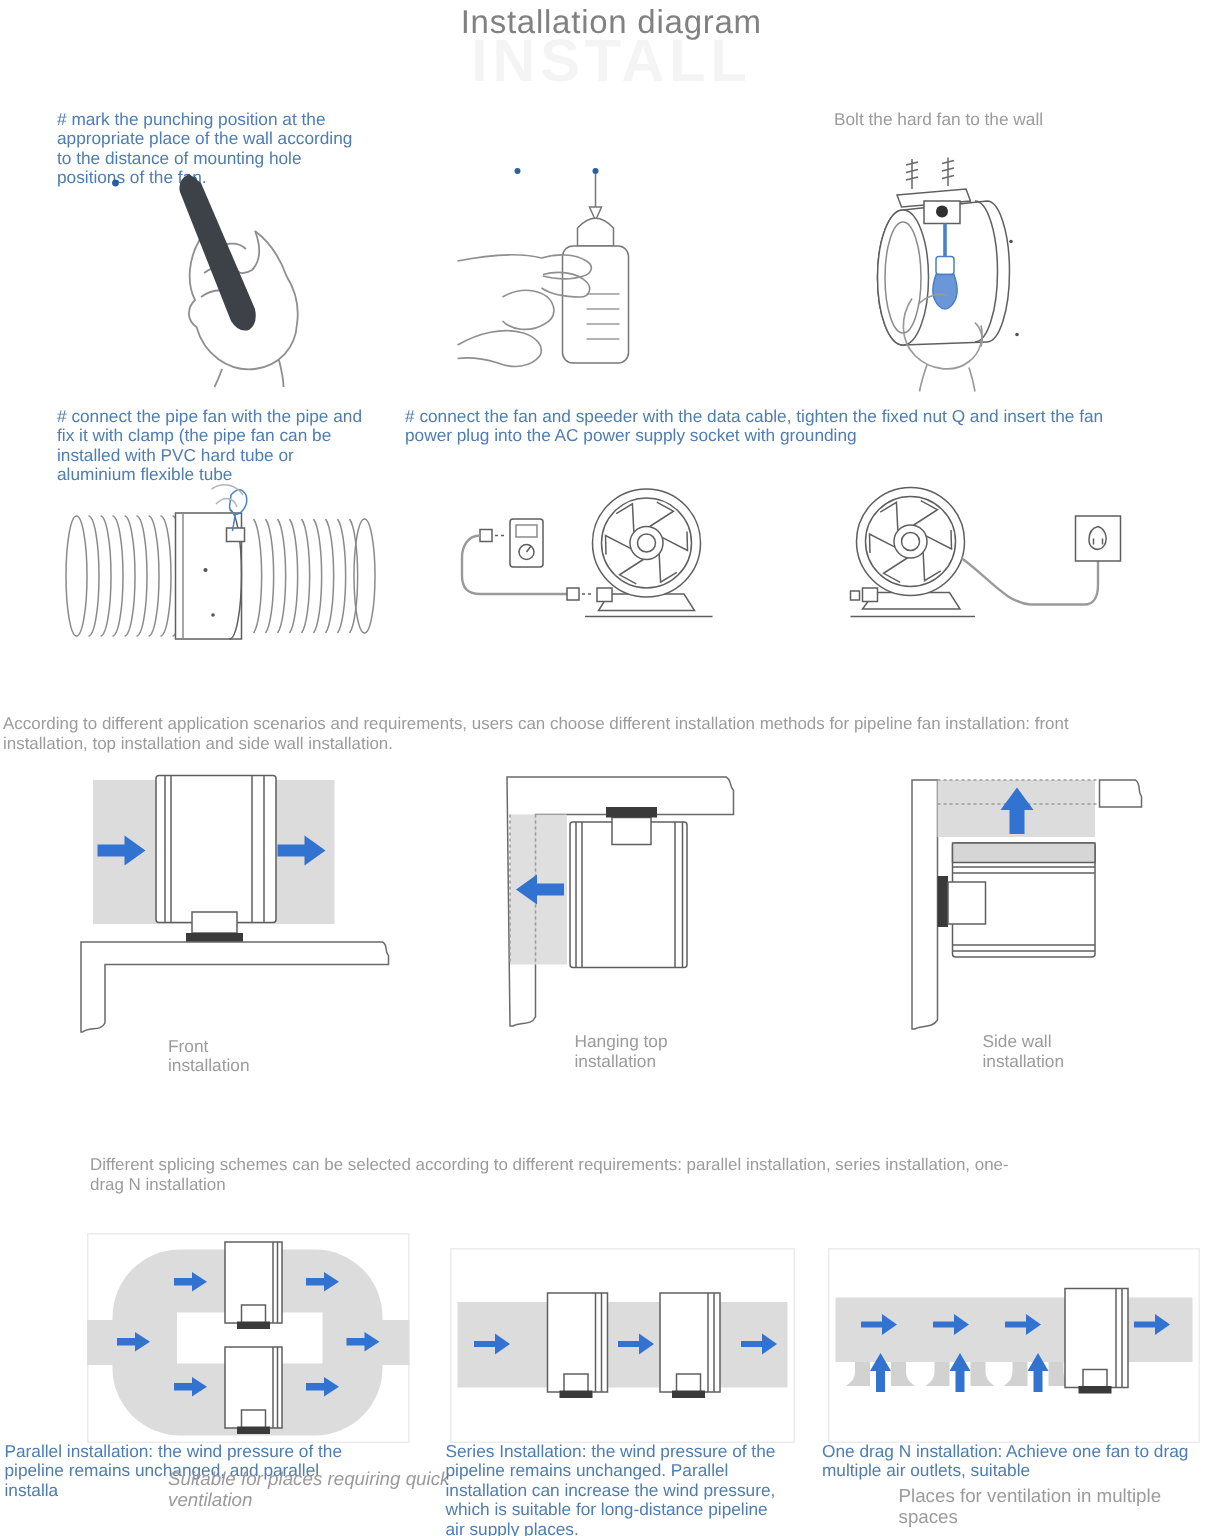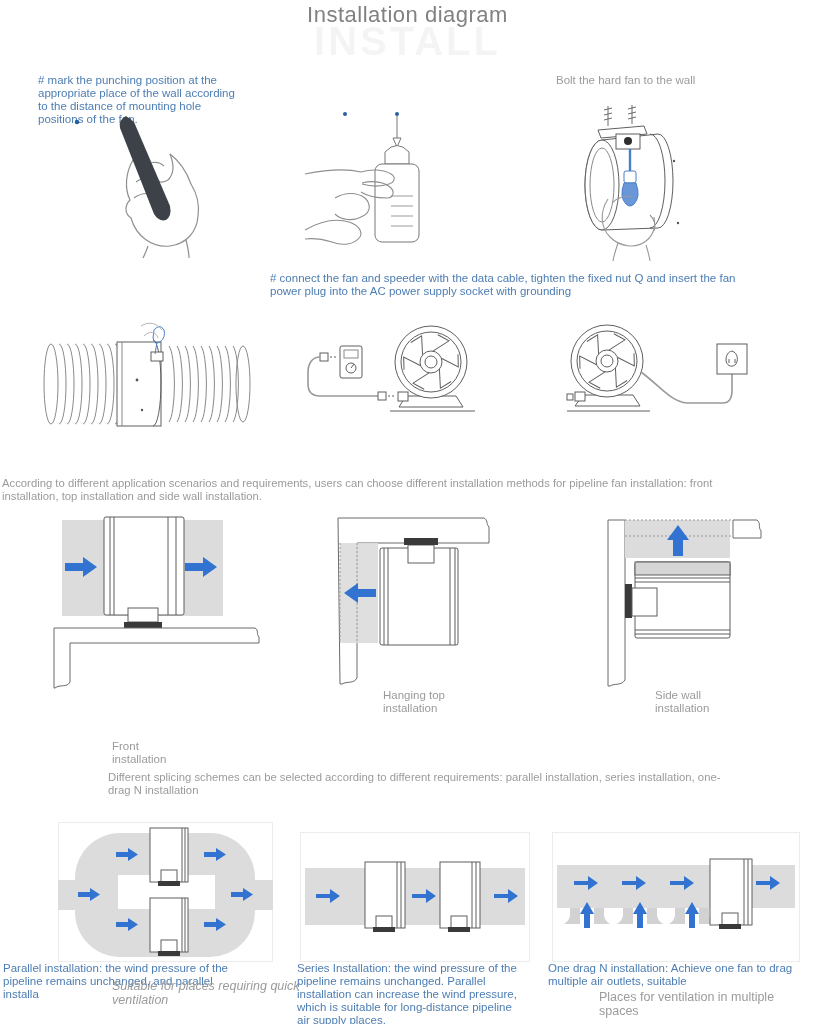--- a/index.html
+++ b/index.html
@@ -94,20 +94,24 @@
     </g>
     <g stroke="#999" fill="none" stroke-width="1.1">
       <path d="M46,96 C38,108 38,124 48,134 C58,144 74,146 84,138 C92,132 94,122 92,114"></path>
       <path d="M50,100 C56,94 64,92 70,94"></path>
       <path d="M88,112 C92,116 94,122 92,128"></path>
       <path d="M56,140 C54,146 52,152 51,158"></path>
       <path d="M84,142 C86,148 87,152 88,158"></path>
     </g>
   </svg>
 
+  <div class="abs txt blue fs11" style="left:38px;top:272px;width:232px;"># connect the pipe fan with the pipe and
+fix it with clamp (the pipe fan can be
+installed with PVC hard tube or
+aluminium flexible tube</div>
   <div class="abs txt blue fs11" style="left:270px;top:272px;width:522px;"># connect the fan and speeder with the data cable, tighten the fixed nut Q and insert the fan
 power plug into the AC power supply socket with grounding</div>
 
   <svg class="abs" style="left:25px;top:322px;" width="245" height="125" viewBox="0 0 245 125">
     <g stroke="#8a8a8a" fill="none">
       <ellipse cx="26" cy="62" rx="7" ry="40"></ellipse>
       <path d="M34,22 A7,40 0 0 1 34,102"></path>
         <path d="M42,22 A7,40 0 0 1 42,102"></path>
       <path d="M50,22 A7,40 0 0 1 50,102"></path>
         <path d="M58,22 A7,40 0 0 1 58,102"></path>
@@ -217,21 +221,21 @@
         <line x1="62" y1="5" x2="62" y2="103"></line>
       <line x1="116" y1="5" x2="116" y2="103"></line>
         <line x1="124" y1="5" x2="124" y2="103"></line>
       <rect x="76" y="96" width="30" height="14"></rect>
     </g>
     <rect x="72" y="110" width="38" height="6" fill="#3a3a3a"></rect>
     <polygon points="13,51 31,51 31,45 45,55 31,65 31,59 13,59" fill="#3273d1"></polygon>
     <polygon points="133,51 151,51 151,45 165,55 151,65 151,59 133,59" fill="#3273d1"></polygon>
     <path d="M2,116 L203,116 C207,118 204,122 207,125 L207,131 L18,131 L18,170 C15,176 8,172 3,176 L2,176 Z" fill="#fff" stroke="#6a6a6a"></path>
   </svg>
-  <div class="abs txt gray fs11" style="left:112px;top:692px;width:90px;margin-top:48px;">Front
+  <div class="abs txt gray fs11" style="left:112px;top:692px;width:90px;">Front
 installation</div>
 
   <svg class="abs" style="left:318px;top:510px;" width="215" height="190" viewBox="0 0 215 190">
     <path d="M20,8 L166,8 C170,10 168,14 171,17 L171,33 L39,33 L39,168 C36,174 29,171 24,174 L22,174 Z" fill="#fff" stroke="#6a6a6a"></path>
     <rect x="22" y="33" width="38" height="100" fill="#dcdcdc" opacity="0.92"></rect>
     <line x1="22" y1="33" x2="22" y2="133" stroke="#9a9a9a" stroke-dasharray="2,2"></line>
     <line x1="39" y1="33" x2="39" y2="133" stroke="#9a9a9a" stroke-dasharray="2,2"></line>
     <g stroke="#5f5f5f" fill="#fff">
       <rect x="62" y="38" width="78" height="97" rx="2"></rect>
       <line x1="66" y1="38" x2="66" y2="135"></line>
@@ -260,21 +264,21 @@
         <line x1="50" y1="70" x2="145" y2="70"></line>
       <line x1="50" y1="118" x2="145" y2="118"></line>
         <line x1="50" y1="122" x2="145" y2="122"></line>
     </g>
     <rect x="40" y="72" width="7" height="34" fill="#3a3a3a"></rect>
     <rect x="47" y="76" width="25" height="28" fill="#fff" stroke="#5f5f5f"></rect>
   </svg>
   <div class="abs txt gray fs11" style="left:655px;top:689px;width:95px;">Side wall
 installation</div>
 
-  <div class="abs txt gray" style="left:60px;top:771px;width:695px;font-size:11.3px;margin-left:48px;">Different splicing schemes can be selected according to different requirements: parallel installation, series installation, one-
+  <div class="abs txt gray" style="left:60px;top:771px;width:695px;font-size:11.3px;">Different splicing schemes can be selected according to different requirements: parallel installation, series installation, one-
 drag N installation</div>
 
   <svg class="abs" style="left:58px;top:822px;" width="215" height="140" viewBox="0 0 215 140">
     <rect x="0.5" y="0.5" width="214" height="139" fill="#fff" stroke="#ececec"></rect>
     <g fill="#dcdcdc">
       <rect x="17" y="11" width="180" height="124" rx="45"></rect>
       <rect x="0" y="58" width="22" height="30"></rect>
       <rect x="193" y="58" width="22" height="30"></rect>
       <rect x="60" y="53" width="97" height="34" fill="#fff"></rect>
     </g>

